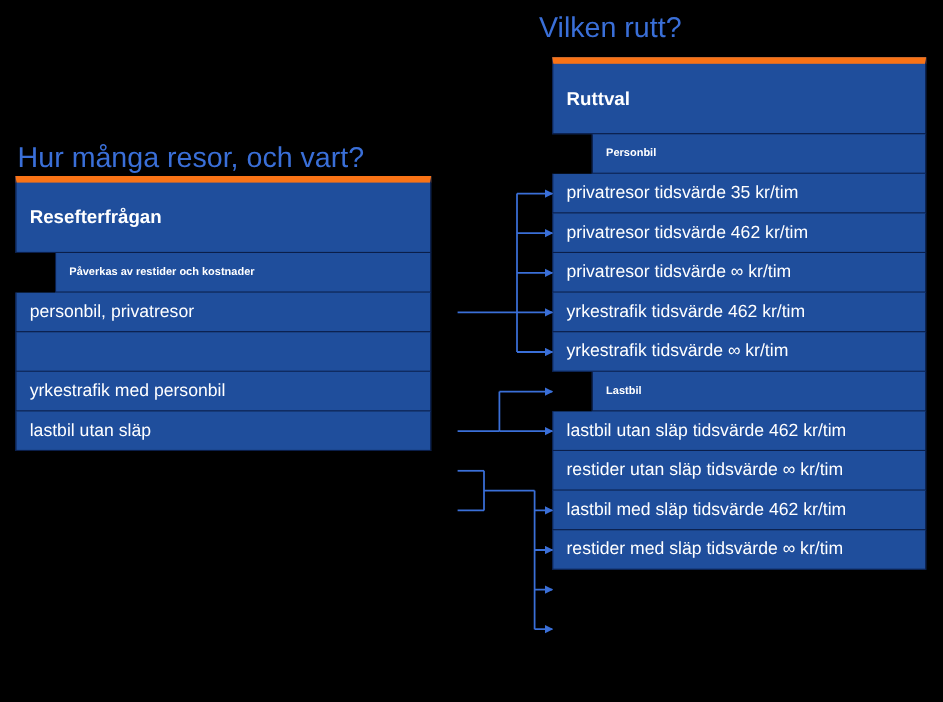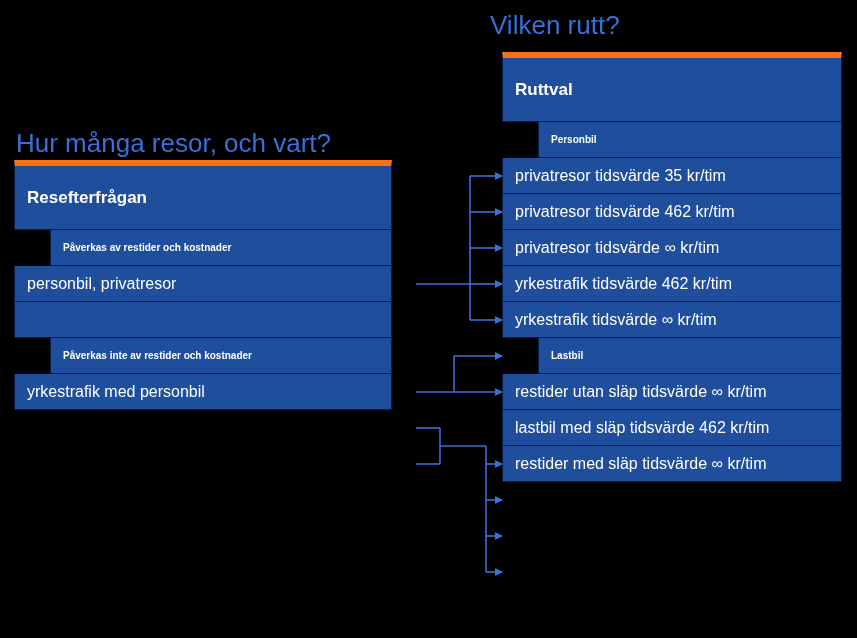--- a/index.html
+++ b/index.html
@@ -63,33 +63,34 @@
 <body>
 
 <div class="heading" style="left:16px; top:128px;">Hur många resor, och vart?</div>
 <div class="heading" style="left:490px; top:10px;">Vilken rutt?</div>
 
 <div class="box-group" style="left:14px; top:160px; width:378px;">
   <div class="cell header">Resefterfrågan</div>
   <div class="cell subheader">Påverkas av restider och kostnader</div>
   <div class="cell row">personbil, privatresor</div>
   <div class="cell empty"></div>
-  <div class="cell subheader">Påverkas inte av restider och kostnader</div>
   <div class="cell row">yrkestrafik med personbil</div>
+  <div class="cell row">lastbil utan släp</div>
 </div>
 
 <div class="box-group" style="left:502px; top:52px; width:340px;">
   <div class="cell header">Ruttval</div>
   <div class="cell subheader">Personbil</div>
   <div class="cell row">privatresor tidsvärde 35 kr/tim</div>
   <div class="cell row">privatresor tidsvärde 462 kr/tim</div>
   <div class="cell row">privatresor tidsvärde  ∞ kr/tim</div>
   <div class="cell row">yrkestrafik tidsvärde 462 kr/tim</div>
   <div class="cell row">yrkestrafik tidsvärde  ∞ kr/tim</div>
   <div class="cell subheader">Lastbil</div>
+  <div class="cell row">lastbil utan släp tidsvärde 462 kr/tim</div>
   <div class="cell row">restider utan släp tidsvärde  ∞ kr/tim</div>
   <div class="cell row">lastbil med släp tidsvärde 462 kr/tim</div>
   <div class="cell row">restider med släp tidsvärde  ∞ kr/tim</div>
 </div>
 
 <svg class="connectors">
   <defs>
     <marker id="arrow" markerWidth="8" markerHeight="8" refX="7" refY="4" orient="auto" markerUnits="userSpaceOnUse">
       <path d="M0,0 L8,4 L0,8 Z" fill="#3a6fd8"></path>
     </marker>

